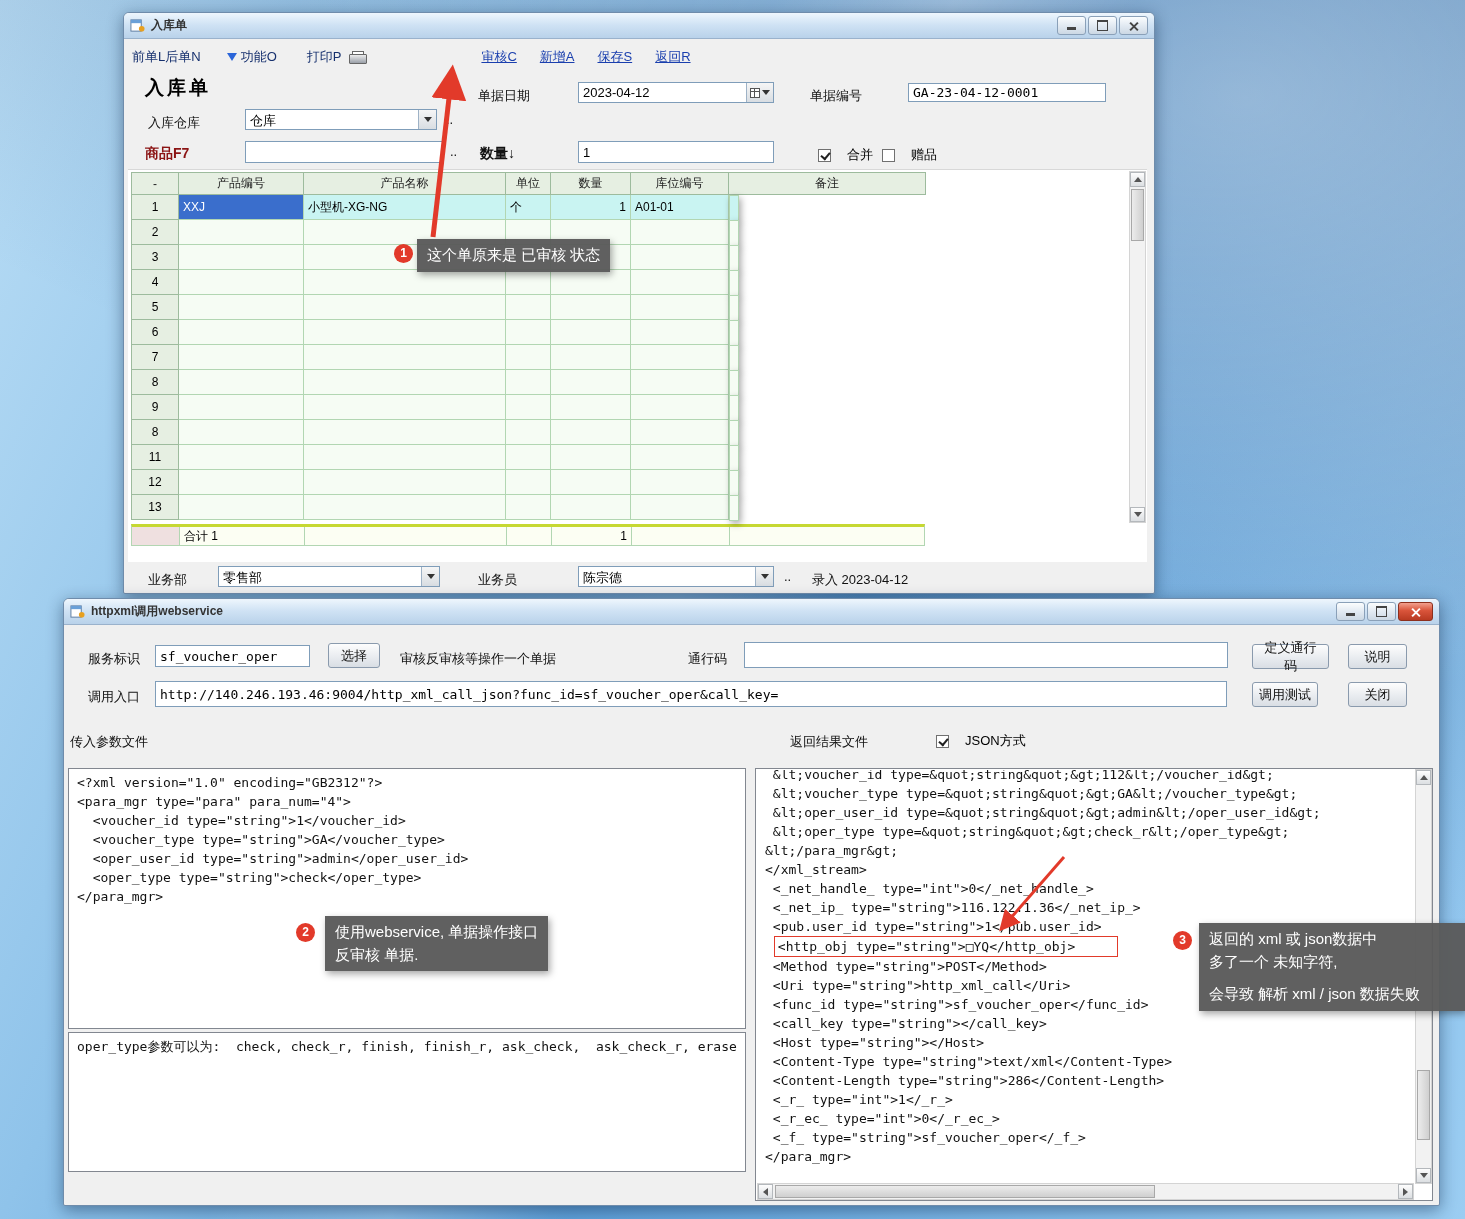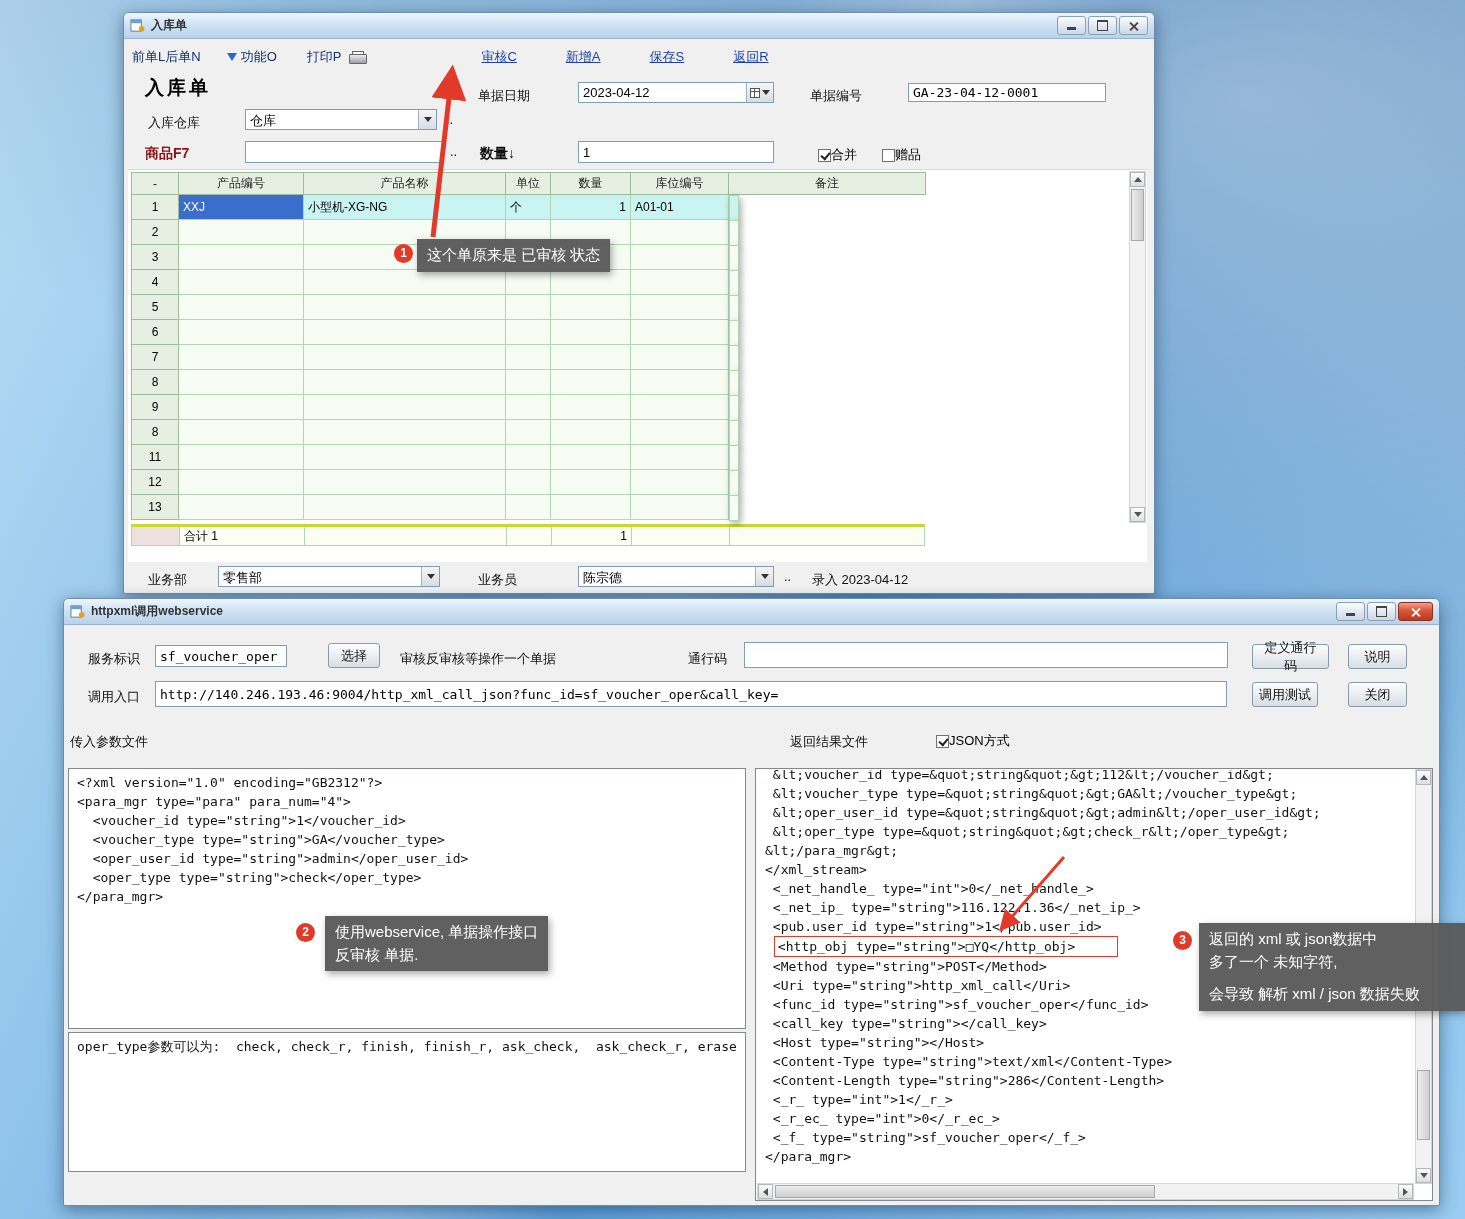--- a/index.html
+++ b/index.html
@@ -39,31 +39,31 @@
   .combo .val{flex:1;font-size:13px;padding:2px 4px;overflow:hidden;white-space:nowrap}
   .combo .drop{width:17px;background:linear-gradient(#f6f6f6,#d8dde2);border-left:1px solid #9eb2c6;display:flex;align-items:center;justify-content:center;gap:2px}
   .combo .drop.wide{width:26px}
   .tri-down{width:0;height:0;border-left:4px solid transparent;border-right:4px solid transparent;border-top:5px solid #333}
   .mini-grid{width:8px;height:8px;border:1px solid #555;position:relative;background:#fff}
   .mini-grid::before{content:"";position:absolute;left:0;right:0;top:2px;height:1px;background:#555}
   .mini-grid::after{content:"";position:absolute;top:0;bottom:0;left:3px;width:1px;background:#555}
   .btn{position:absolute;border:1px solid #8a9aad;border-radius:3px;font-size:13px;color:#111;box-sizing:border-box;
        background:linear-gradient(#fdfdfd,#e9ecf0 55%,#d9dee4);display:flex;align-items:center;justify-content:center;cursor:pointer;
        font-family:"Liberation Sans",sans-serif}
-  .cbrow{position:absolute;display:flex;align-items:center;gap:0}
+  .cbrow{position:absolute;display:flex;align-items:center;gap:16px}
   .checkbox{width:13px;height:13px;background:#fff;border:1px solid #707070;position:relative;box-sizing:border-box}
   .checkbox.checked::after{content:"";position:absolute;left:2px;top:2px;width:7px;height:4px;border-left:2px solid #222;border-bottom:2px solid #222;transform:rotate(-50deg)}
   .cbl{font-size:13px}
 
   
   .toolbar{position:absolute;left:0;right:0;top:6px;height:24px;display:flex;align-items:center;padding-left:8px;font-size:13px;color:#16306e}
   .tb-item{white-space:nowrap;cursor:pointer}
   .tb-item.n2{}.tb-item.n3{margin-left:26px;display:flex;align-items:center;gap:4px}
   .tb-item.n4{margin-left:30px}
-  .tb-item.link{color:#1a3fae;text-decoration:underline;margin-left:49px}
+  .tb-item.link{color:#1a3fae;text-decoration:underline;margin-left:23px}
   .tb-item.grp2{margin-left:114px}
   .blue-down{width:0;height:0;border-left:5px solid transparent;border-right:5px solid transparent;border-top:8px solid #2b65d9}
   .printer{position:relative;width:18px;height:13px;margin-left:8px;cursor:pointer}
   .printer .p-top{position:absolute;top:0;left:3px;right:3px;height:5px;background:#fff;border:1px solid #666}
   .printer .p-body{position:absolute;bottom:0;left:0;right:0;height:8px;background:linear-gradient(#ececec,#9aa0a8);border:1px solid #666;border-radius:1px}
   .form-title{position:absolute;left:21px;top:36px;font-size:19px;font-weight:bold;letter-spacing:3px;color:#000}
   .lbl.product{color:#8b1414;font-weight:bold;font-size:14px}
   .lbl.qtylbl{font-weight:bold;font-size:14px}
   .white-panel{position:absolute;left:4px;top:130px;width:1019px;height:392px;background:#fff;border-top:1px solid #d8d8d8}
   .grid{position:absolute;left:3px;top:2px;border-collapse:collapse;table-layout:fixed;font-size:12px;width:794px}
@@ -391,21 +391,21 @@
             <span class="gl-max"></span>
           </span>
         <span class="cap-btn red">
             <span class="gl-close white"></span>
           </span>
       </span>
     </header>
     <div class="win-body">
 
       <span class="lbl" style="left:24px;top:25px">服务标识</span>
-      <input class="tbox mono" style="left: 91px; top: 20px; width: 132px; height: 22px;" value="sf_voucher_oper">
+      <input class="tbox mono" style="left: 91px; top: 20px; width: 155px; height: 22px;" value="sf_voucher_oper">
       <button class="btn" style="left:264px;top:18px;width:52px;height:25px">选择</button>
       <span class="lbl" style="left:336px;top:25px">审核反审核等操作一个单据</span>
       <span class="lbl" style="left:624px;top:25px">通行码</span>
       <input class="tbox" style="left: 680px; top: 17px; width: 484px; height: 26px;" value="">
       <button class="btn" style="left:1188px;top:19px;width:77px;height:25px">定义通行码</button>
       <button class="btn" style="left:1284px;top:19px;width:59px;height:25px">说明</button>
 
       <span class="lbl" style="left:24px;top:63px">调用入口</span>
       <input class="tbox mono" style="left: 91px; top: 56px; width: 1072px; height: 26px;" value="http://140.246.193.46:9004/http_xml_call_json?func_id=sf_voucher_oper&amp;call_key=">
       <button class="btn" style="left:1188px;top:57px;width:66px;height:25px">调用测试</button>

